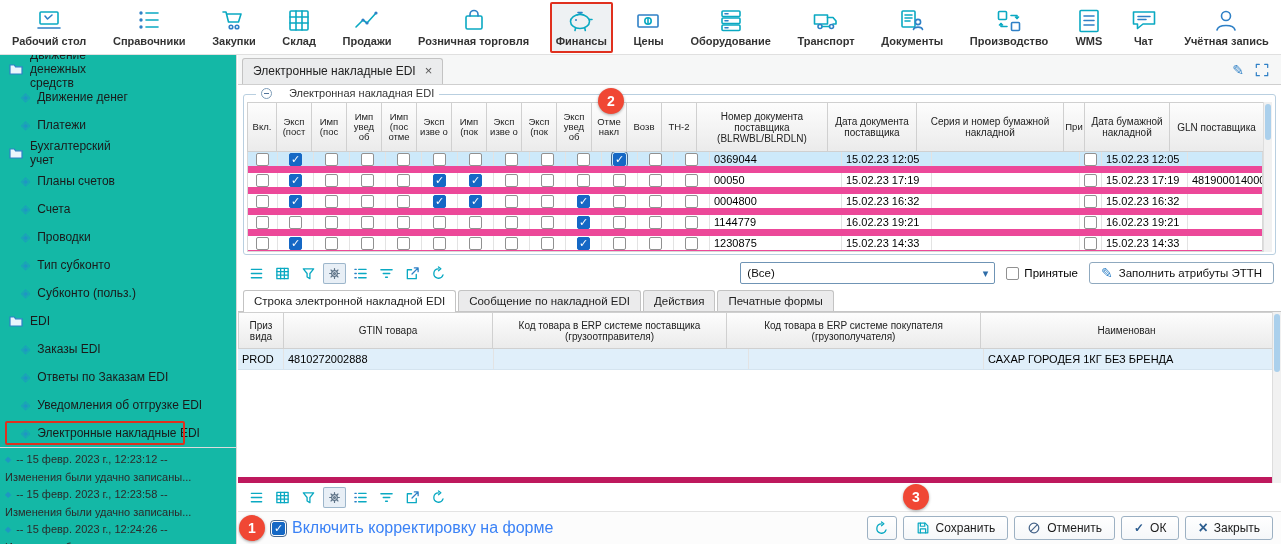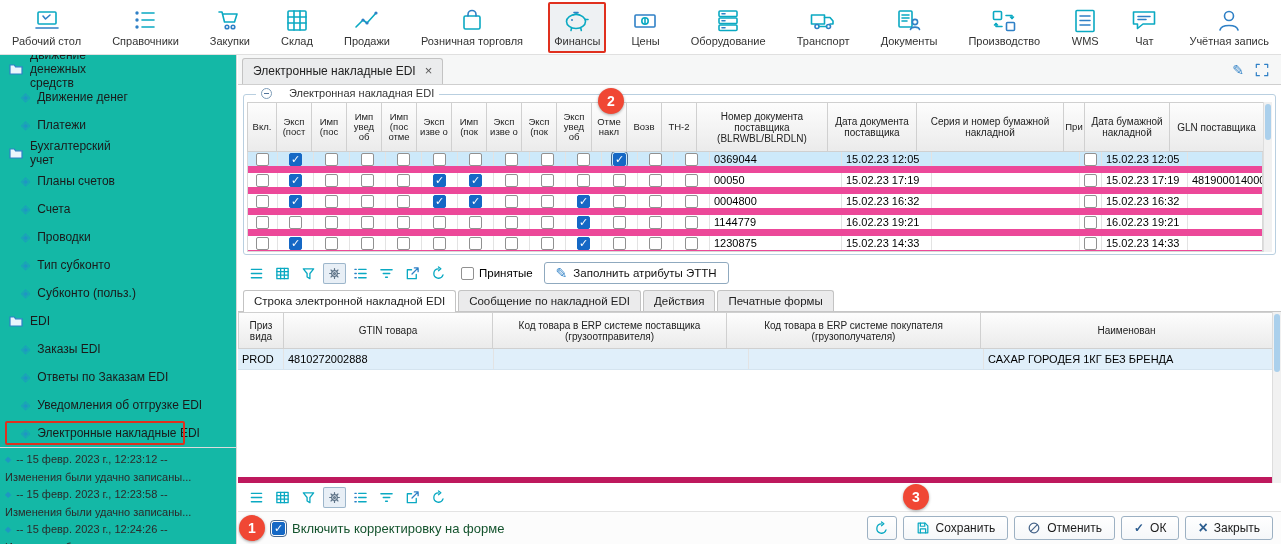--- a/index.html
+++ b/index.html
@@ -2,21 +2,21 @@
 <html><head>
 <meta charset="utf-8">
 <style>
   * { box-sizing: border-box; margin: 0; padding: 0; }
   html, body { width: 1281px; height: 544px; overflow: hidden; background: #fff;
     font-family: "Liberation Sans", sans-serif; position: relative; }
 
   
   .topbar { position: absolute; top: 0; left: 0; width: 1281px; height: 55px; background: #fff;
     border-bottom: 1px solid #e0e0e0; display: flex; justify-content: space-between; align-items: center;
-    padding: 0 6px; z-index: 5; }
+    padding: 0 6px; z-index: 5; font-weight: bold; }
   .tbi { display: flex; flex-direction: column; align-items: center; justify-content: center; gap: 1px;
     padding: 2px 6px; font-size: 11px; color: #333; white-space: nowrap; height: 51px; border-radius: 2px; }
   .tbi.hl { border: 2px solid #e0301e; background: #eef1f3; padding: 0 4px; }
   svg { display: block; }
   .st { stroke: #0aa9c2; fill: none; stroke-width: 1.6; stroke-linecap: round; stroke-linejoin: round; }
   .sb { stroke: #2f80c6; fill: none; stroke-width: 1.6; stroke-linecap: round; stroke-linejoin: round; }
   .fb { fill: #2f80c6; }
   .ts { stroke: #0aa9c2; fill: none; stroke-width: 1.4; stroke-linecap: round; stroke-linejoin: round; }
   .tsb { stroke: #2f80c6; fill: none; stroke-width: 1.4; stroke-linecap: round; stroke-linejoin: round; }
   .gs { stroke: #5f7488; fill: none; stroke-width: 1.3; stroke-linecap: round; }
@@ -99,21 +99,21 @@
 
   .ltable { flex: 1; position: relative; padding-right: 9px; display: flex; flex-direction: column;
     font-size: 11px; min-height: 0; }
   .lhead { display: flex; height: 37px; flex: none; }
   .lbody { flex: 1; border-bottom: 6px solid #be185d; }
   .lrow { display: flex; height: 21px; background: #e0effa; border-bottom: 1px solid #d5e4ef; }
   .l0 { width: 46px; } .l1 { width: 210px; } .l2 { width: 255px; } .l3 { width: 235px; } .l4 { flex: 1; border-right: none; }
 
   .bottombar { flex: none; height: 33px; border-top: 1px solid #e3e3e3; background: #fcfcfc; display: flex;
     align-items: center; padding: 0 8px 0 34px; gap: 7px; }
-  .cor-label { font-size: 13px; color: #14532d; }
+  .cor-label { font-size: 16px; color: #3b82f6; }
   .btns { margin-left: auto; display: flex; gap: 6px; align-items: center; border-radius: 6px; }
   .btn { height: 24px; border: 1px solid #9db1c3; border-radius: 3px; background: linear-gradient(#fff, #f5f7f9);
     display: flex; align-items: center; gap: 6px; padding: 0 12px; font-size: 12px; color: #1c1c1c; }
   .btn.icon-only { width: 30px; padding: 0; justify-content: center; }
   .ok-ico::before { content: "✓"; color: #2c5d8f; font-weight: bold; }
   .x-ico::before { content: "×"; color: #2c5d8f; font-weight: bold; font-size: 16px; line-height: 1; }
 
   .acircle { position: absolute; width: 26px; height: 26px; background: #f04734; border-radius: 50%;
     color: #fff; font-size: 14px; font-weight: bold; display: flex; align-items: center; justify-content: center;
     z-index: 40; box-shadow: 0 1px 3px rgba(0,0,0,.35); }
@@ -698,20 +698,24 @@
           <path d="M7 4H2.5v9.5H12V9" class="ts"></path>
           <path d="M7.5 8.5 14 2M10 2h4v4" class="tsb"></path>
         </svg>
       </span>
     <span class="tbtn">
         <svg width="15" height="15" viewBox="0 0 16 16">
           <path d="M12.8 9.5A5 5 0 1 1 8 3" class="ts"></path>
           <path d="M8 1l2.5 2L8 5" class="ts"></path>
         </svg>
       </span>
+    <div class="dropdown">
+      <span>(Все)</span>
+      <span class="ddarrow"></span>
+    </div>
     <div class="accepted">
       <span class="cb"></span>
       <span>Принятые</span>
     </div>
     <div class="fillbtn">
       <span class="pencil"></span>
       <span>Заполнить атрибуты ЭТТН</span>
     </div>
   </div>
 

